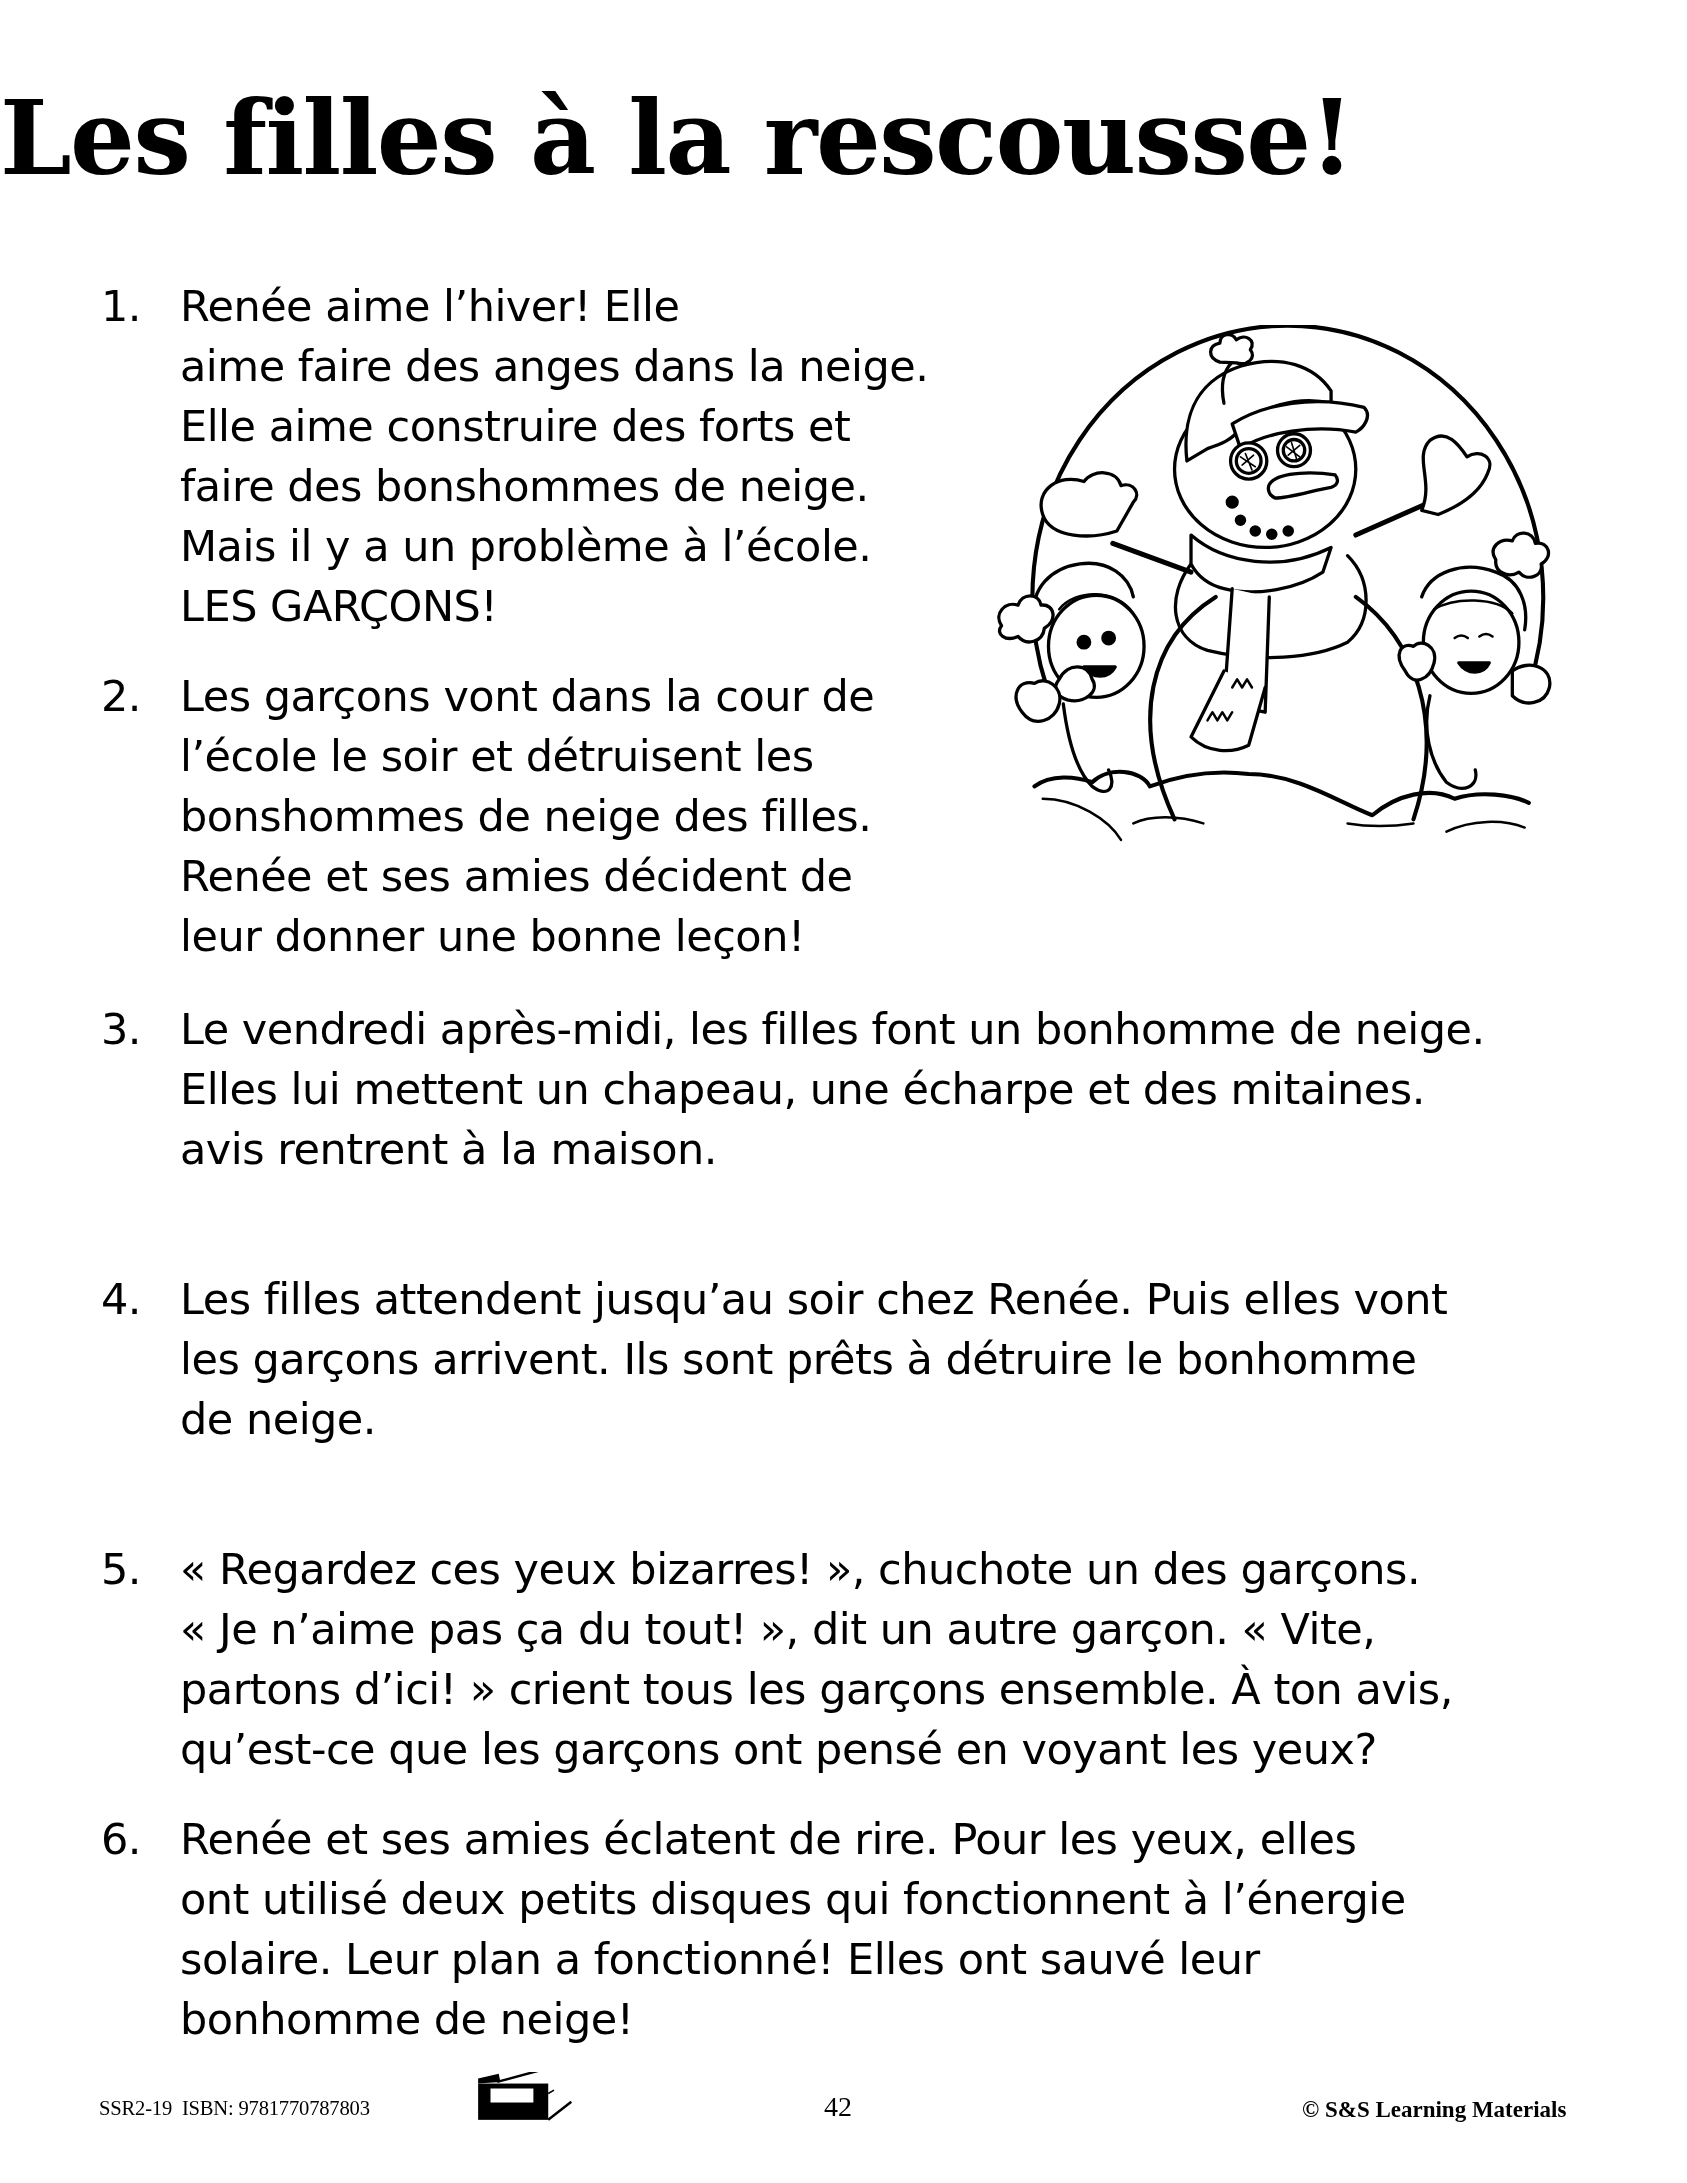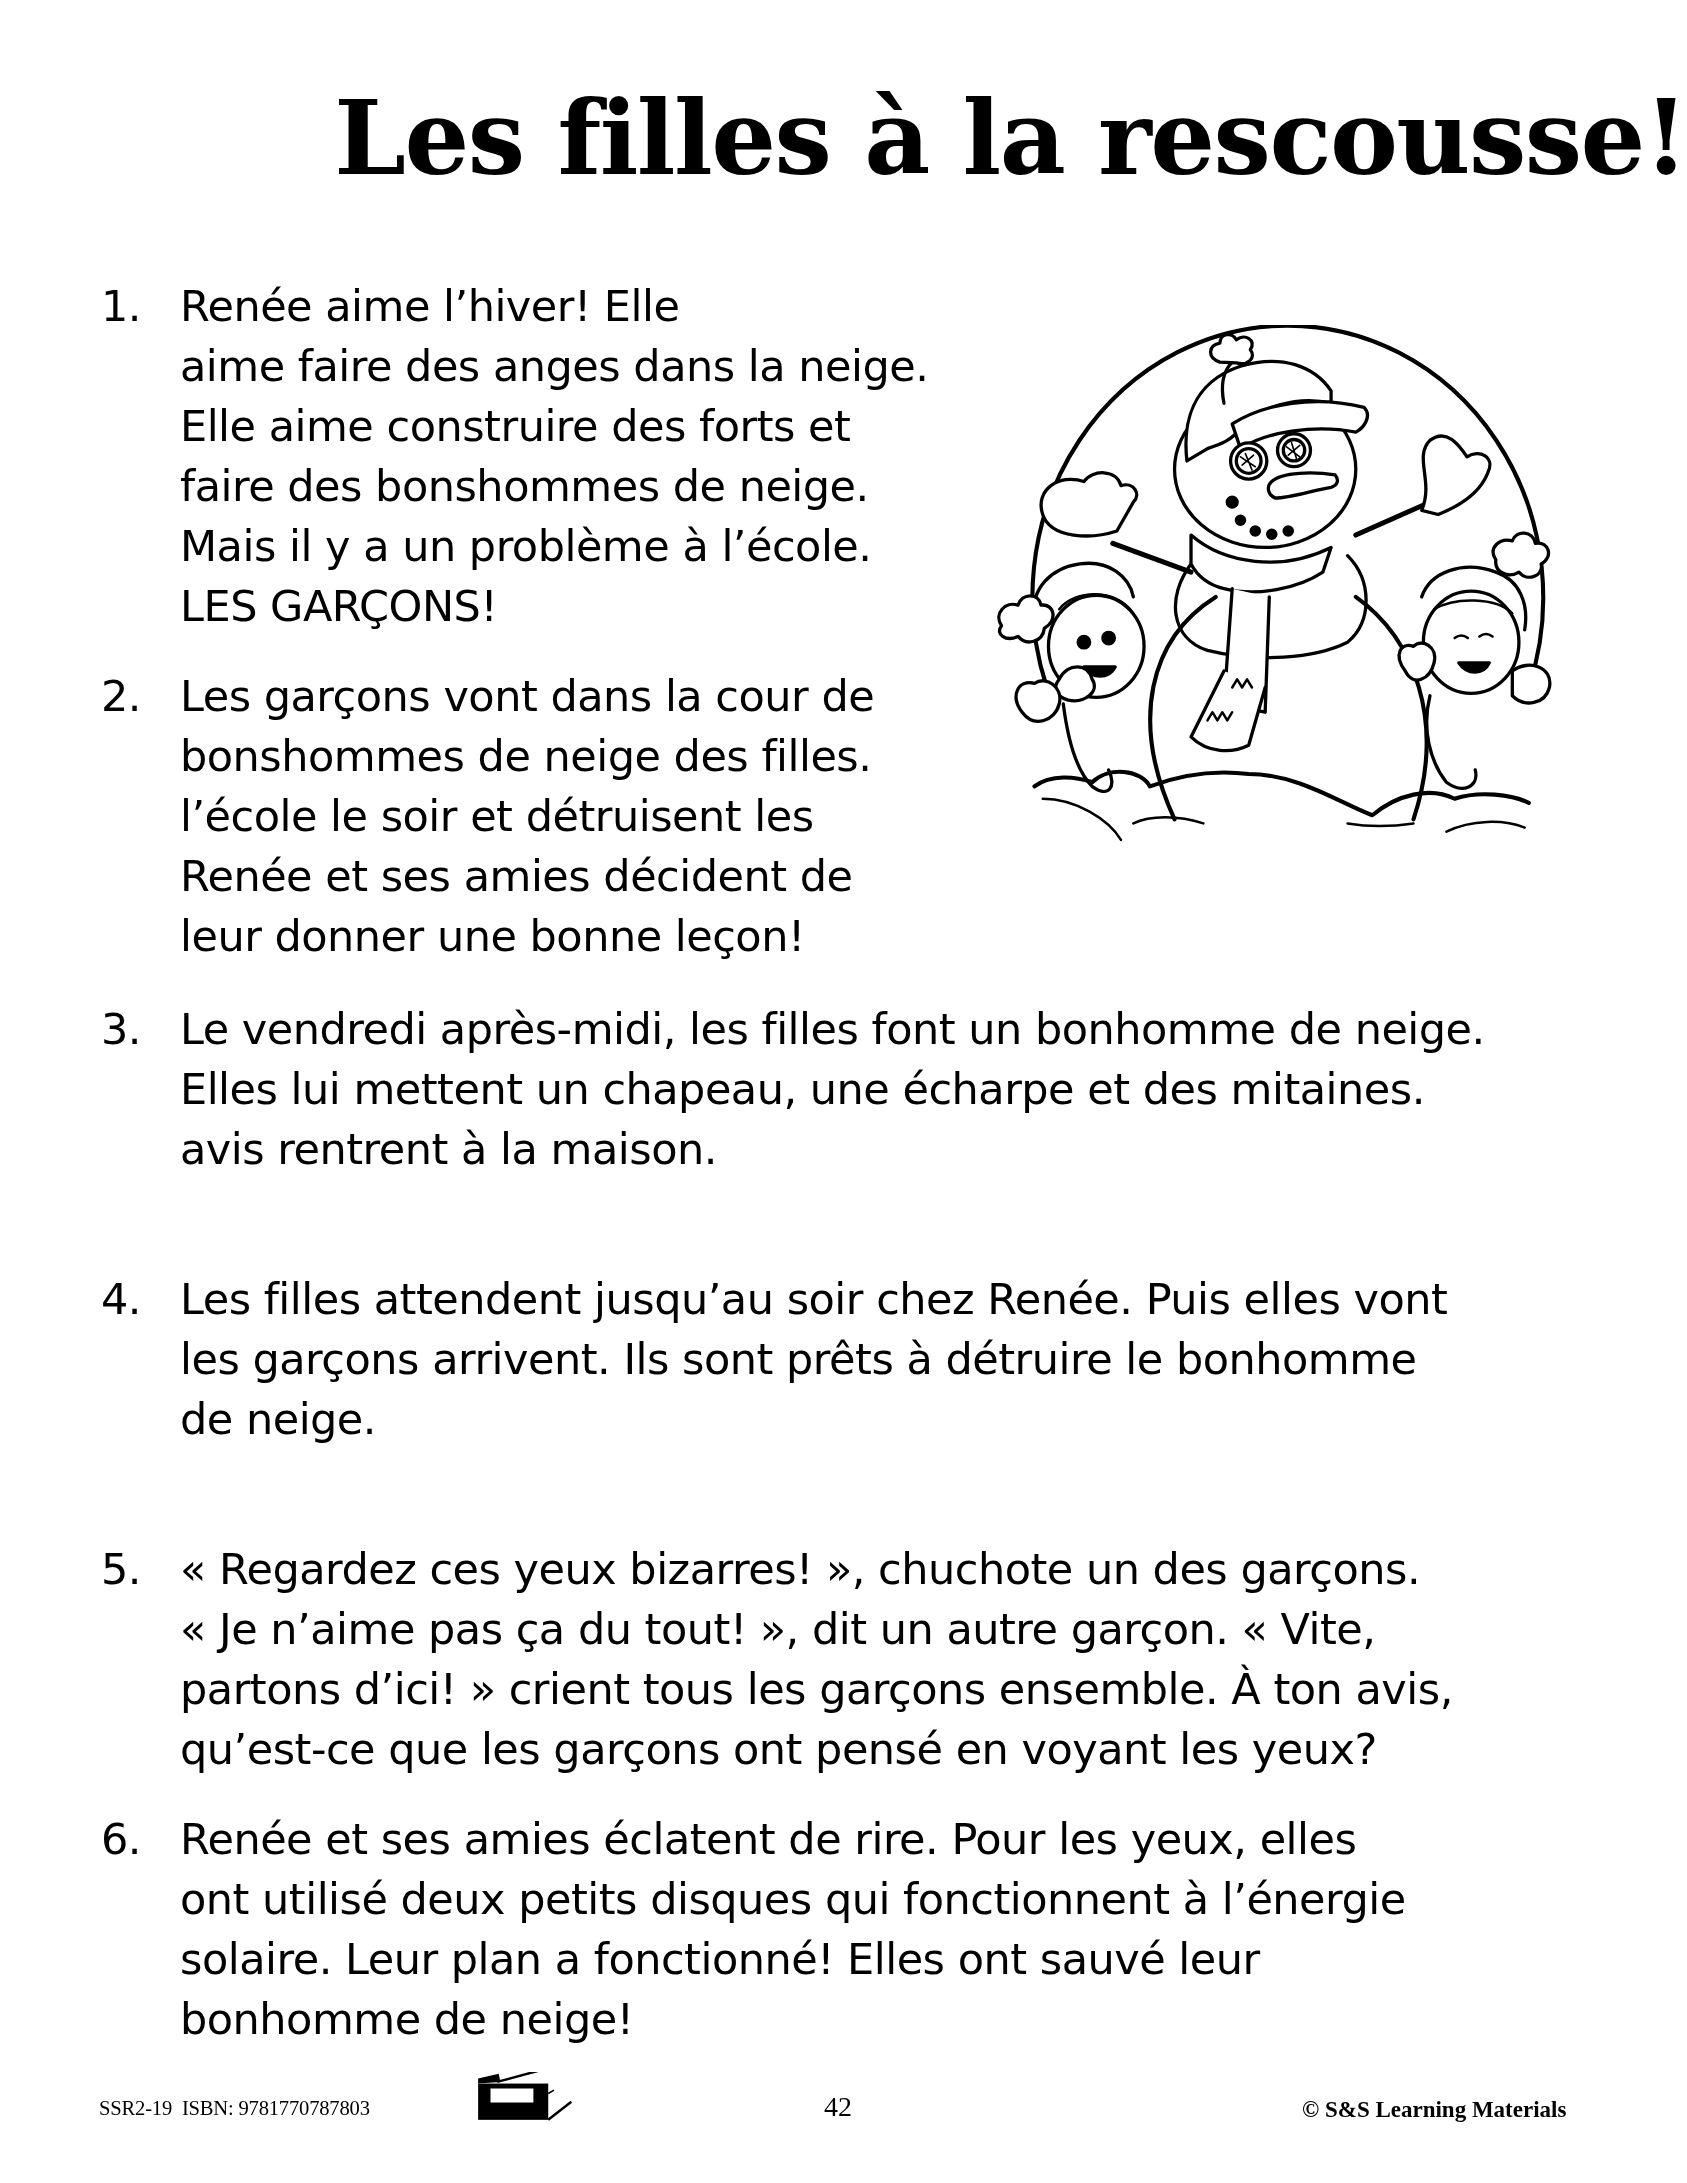--- a/index.html
+++ b/index.html
@@ -12,21 +12,21 @@
       height: 2183px;
       position: relative;
       overflow: hidden;
       color: #000000;
     }
     .page-title {
       position: absolute;
       left: 0;
       top: 76px;
       width: 1687px;
-      text-align: right;
+      text-align: left;
       font-family: "DejaVu Serif", serif;
       font-weight: bold;
       font-size: 102px;
       line-height: 124px;
       letter-spacing: -1.6px;
       white-space: nowrap;
       transform: scaleX(1.0);
       margin: 0;
     }
     .story {
@@ -126,22 +126,22 @@
       <span class="line">faire des bonshommes de neige.</span>
       <span class="line">Mais il y a un problème à l’école.</span>
       <span class="line">LES GARÇONS!</span>
     </div>
   </div>
 
   <div class="item" id="item-2">
     <span class="num">2.</span>
     <div class="lines">
       <span class="line">Les garçons vont dans la cour de</span>
+      <span class="line">l’école le soir et détruisent les</span>
       <span class="line">bonshommes de neige des filles.</span>
-      <span class="line">l’école le soir et détruisent les</span>
       <span class="line">Renée et ses amies décident de</span>
       <span class="line">leur donner une bonne leçon!</span>
     </div>
   </div>
 
   <div class="item" id="item-3">
     <span class="num">3.</span>
     <div class="lines">
       <span class="line">Le vendredi après-midi, les filles font un bonhomme de neige.</span>
       <span class="line">Elles lui mettent un chapeau, une écharpe et des mitaines.</span>

